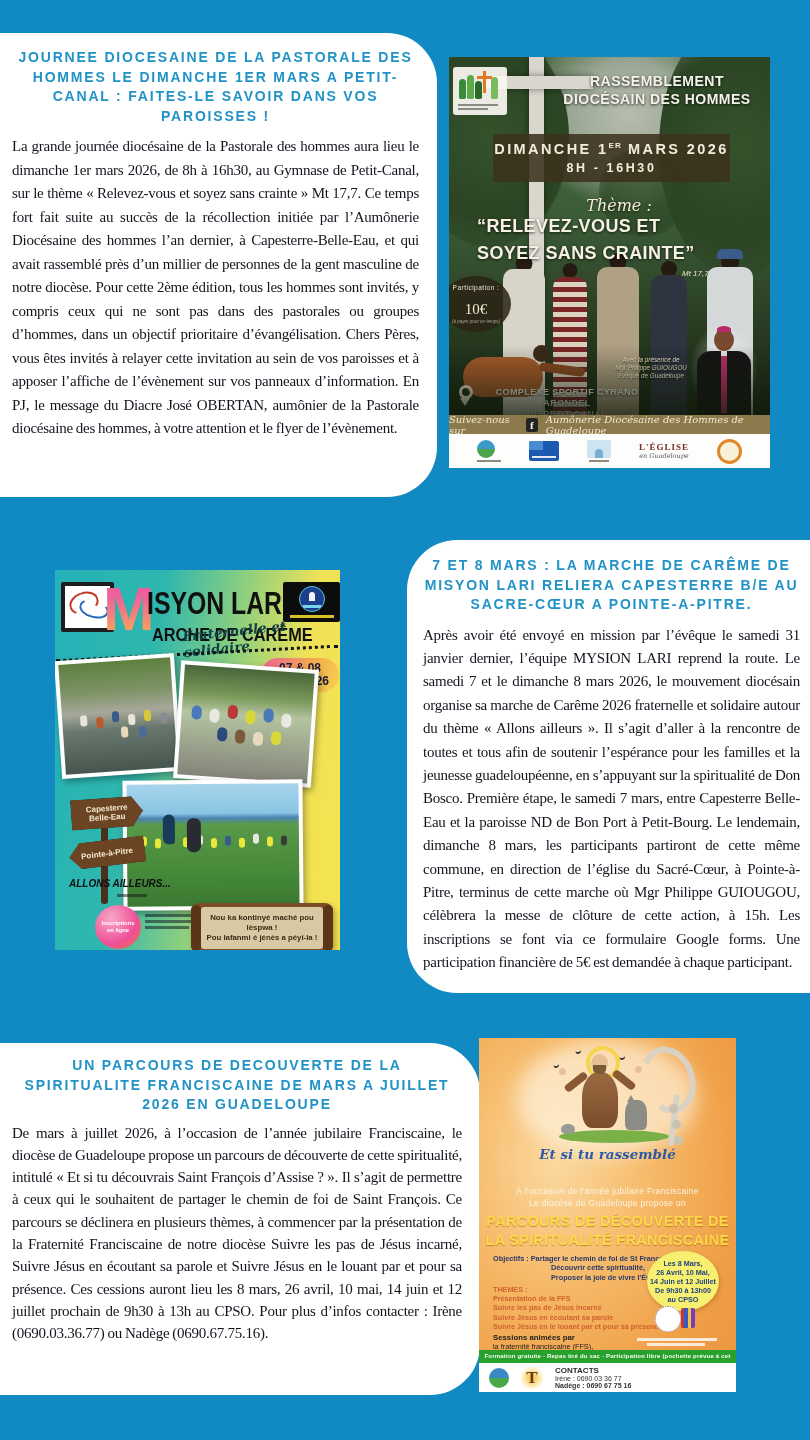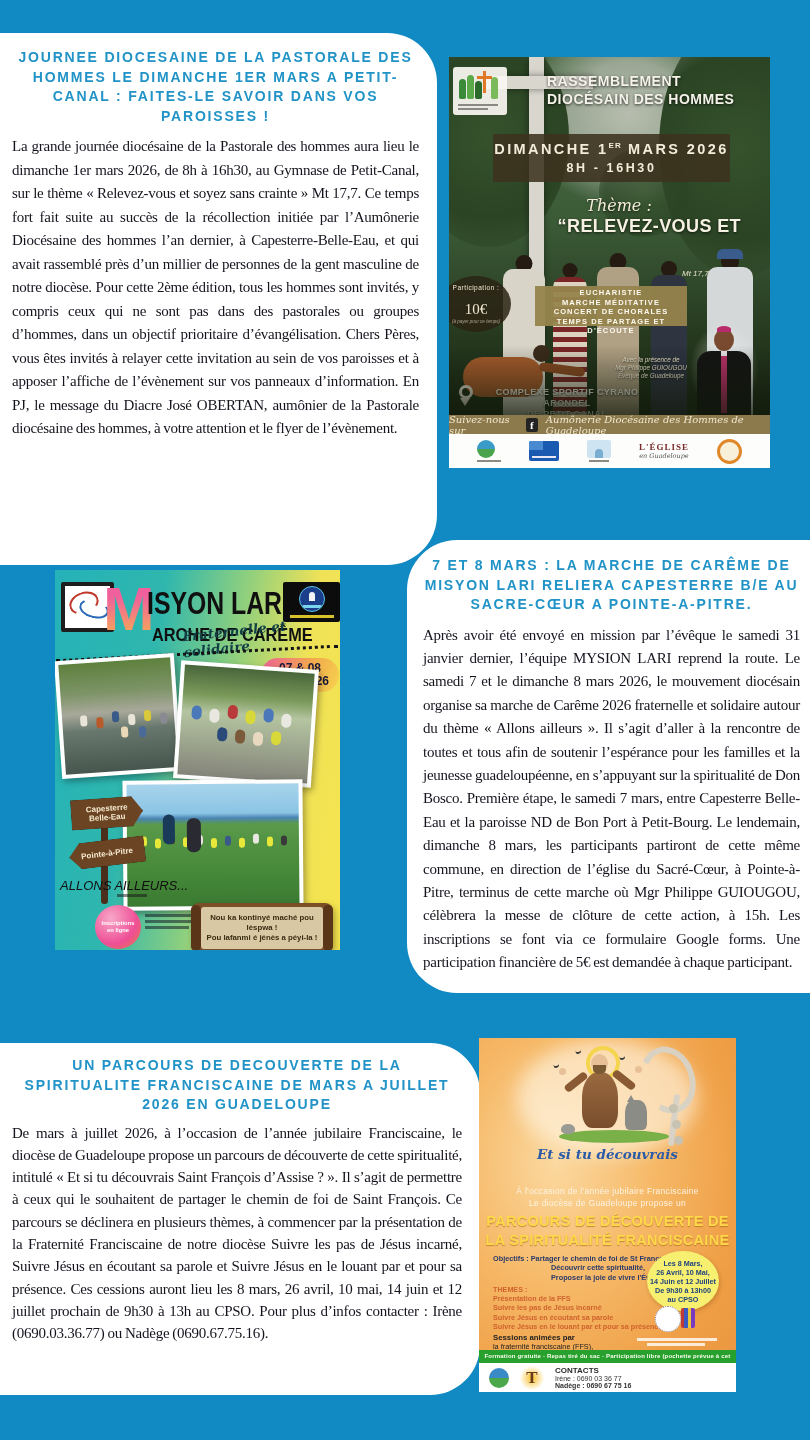--- a/index.html
+++ b/index.html
@@ -6,51 +6,51 @@
   .page{position:relative;width:810px;height:1440px;overflow:hidden;background:#1189c2;
         font-family:"Liberation Sans",sans-serif;}
   .abs{position:absolute;}
   
   .card{position:absolute;background:#ffffff;overflow:hidden;}
   .card h2{margin:0;text-align:center;color:#2193c6;font-weight:800;
            font-size:14px;line-height:19.5px;letter-spacing:1.8px;}
   .card p{margin:9px 0 0 0;font-family:"Liberation Serif",serif;color:#14141e;
           font-size:15px;line-height:23.5px;letter-spacing:-0.25px;word-spacing:-0.5px;
           text-align:justify;}
-  .card1{left:0;top:33px;width:437px;height:532px;border-radius:0 50px 50px 0;padding:15px 18px 0 12px;box-sizing:border-box;}
+  .card1{left:0;top:33px;width:437px;height:464px;border-radius:0 50px 50px 0;padding:15px 18px 0 12px;box-sizing:border-box;}
   .card2{left:407px;top:540px;width:403px;height:453px;border-radius:50px 0 0 50px;padding:16px 10px 0 16px;box-sizing:border-box;}
   .card2 p{line-height:23.4px;}
   .card3{left:0;top:1043px;width:480px;height:352px;border-radius:0 50px 50px 0;padding:13px 18px 0 12px;box-sizing:border-box;}
   .card3 p{line-height:22.3px;margin-top:7px;}
   
   .p1{left:449px;top:57px;width:321px;height:411px;background:#223a1c;}
   .p1-photo{position:absolute;left:0;top:0;width:321px;height:358px;overflow:hidden;
     background:
       radial-gradient(ellipse 150px 130px at 56% 16%, #b7bdae 0%, #9aa794 40%, rgba(70,100,60,0) 72%),
       linear-gradient(180deg,#4c6a44 0%,#3c5c38 45%,#26391f 78%,#1b2a15 100%);}
   .p1-photo::after{content:"";position:absolute;left:0;bottom:0;width:100%;height:70px;
       background:linear-gradient(180deg,rgba(20,30,12,0) 0%,rgba(16,24,10,.75) 100%);}
   .treeblob{position:absolute;border-radius:50%;background:radial-gradient(circle,#35522c 0%,#2b4424 60%,rgba(43,68,36,0) 100%);}
   .crossv{position:absolute;left:80px;top:0;width:15px;height:285px;background:#d9d6ce;box-shadow:0 0 7px rgba(0,0,0,.45);}
   .crossh{position:absolute;left:34px;top:19px;width:110px;height:13px;background:#d9d6ce;box-shadow:0 0 7px rgba(0,0,0,.45);}
   .p1-logo{position:absolute;left:4px;top:10px;width:54px;height:48px;background:rgba(250,248,242,.93);border-radius:3px;}
   .p1-logo .pill{position:absolute;bottom:16px;border-radius:4px 4px 2px 2px;}
   .p1-logo .bar{position:absolute;left:5px;height:2px;background:#8a8a84;}
   .p1-logo .ocrossv{position:absolute;left:30px;top:4px;width:3px;height:22px;background:#e07826;}
   .p1-logo .ocrossh{position:absolute;left:24px;top:9px;width:15px;height:3px;background:#e07826;}
-  .p1-title{position:absolute;left:98px;top:16px;width:220px;text-align:left;color:#f5f2ea;
+  .p1-title{position:absolute;left:98px;top:16px;width:220px;text-align:center;color:#f5f2ea;
      font-weight:800;font-size:14px;line-height:17.5px;letter-spacing:.5px;text-shadow:0 1px 3px rgba(0,0,0,.75);}
   .p1-datebox{position:absolute;left:44px;top:77px;width:237px;height:48px;background:rgba(60,50,31,.88);
      color:#f2ecd9;text-align:center;padding-top:7px;box-sizing:border-box;}
   .p1-datebox .d1{font-weight:800;font-size:14.5px;letter-spacing:2.4px;}
   .p1-datebox .d1 sup{font-size:8px;letter-spacing:1px;}
   .p1-datebox .d2{font-weight:800;font-size:12.5px;letter-spacing:2.6px;margin-top:4px;}
   .p1-themeL{position:absolute;left:60px;top:139px;width:220px;text-align:center;color:#f3ecd6;
      font-family:"DejaVu Serif",serif;font-style:italic;font-size:16px;text-shadow:0 1px 2px rgba(0,0,0,.6);}
-  .p1-th{position:absolute;left:28px;width:264px;text-align:right;color:#f6f1e2;font-weight:800;
+  .p1-th{position:absolute;left:28px;width:264px;text-align:left;color:#f6f1e2;font-weight:800;
      font-size:18px;letter-spacing:.4px;text-shadow:0 1px 3px rgba(0,0,0,.7);}
   .p1-verse{position:absolute;left:233px;top:212px;color:#e8e0c8;font-style:italic;font-size:8px;}
   .p1-circle{position:absolute;left:-8px;top:219px;width:70px;height:56px;border-radius:50%;
      background:rgba(42,35,20,.85);color:#efe7cf;text-align:center;padding-top:8px;box-sizing:border-box;}
   .p1-circle .pl{font-size:6.5px;letter-spacing:.5px;}
   .p1-circle .pr{font-family:"Liberation Serif",serif;font-size:15px;margin-top:10px;}
   .p1-circle .pn{font-size:4.5px;opacity:.6;font-style:italic;margin-top:1px;}
   .p1-gold{position:absolute;left:86px;top:229px;width:152px;height:40px;background:rgba(150,132,76,.95);
      color:#fdfaf0;text-align:center;font-weight:800;font-size:7.5px;line-height:9.6px;letter-spacing:1.1px;
      padding-top:2px;box-sizing:border-box;}
@@ -129,21 +129,21 @@
   .crowd{position:absolute;width:7px;height:11px;border-radius:3px;}
   .p2-signpost{position:absolute;left:16px;top:222px;width:80px;height:114px;}
   .p2-signpost .pole{position:absolute;left:30px;top:8px;width:7px;height:104px;background:#4a2f1c;border-radius:3px;}
   .sign{position:absolute;background:#6b4423;color:#f5ead0;font-weight:800;font-size:8px;line-height:9px;
      text-align:center;display:flex;flex-direction:column;justify-content:center;
      box-shadow:0 0 0 2px #20130a;}
   .sign1{left:0;top:6px;width:72px;height:30px;transform:rotate(-4deg);
      clip-path:polygon(0 0,85% 0,100% 50%,85% 100%,0 100%);}
   .sign2{left:-2px;top:48px;width:76px;height:26px;transform:rotate(-7deg);
      clip-path:polygon(15% 0,100% 0,100% 100%,15% 100%,0 50%);}
-  .p2-allons{position:absolute;left:5px;top:308px;font-style:italic;font-weight:400;font-size:13px;color:#101010;}
+  .p2-allons{position:absolute;left:14px;top:308px;font-style:italic;font-weight:700;font-size:10px;color:#101010;}
   .p2-allonsbar{position:absolute;left:62px;top:324px;width:30px;height:2.5px;background:rgba(20,20,20,.5);}
   .p2-scroll{position:absolute;left:136px;top:333px;width:142px;height:50px;background:#7a4e26;border-radius:8px;
      box-shadow:2px 3px 6px rgba(0,0,0,.3);}
   .p2-scroll .roll{position:absolute;top:2px;width:10px;height:46px;background:#5a3518;border-radius:5px;}
   .p2-scroll .paper{position:absolute;left:10px;top:4px;right:10px;bottom:4px;background:#d8c8a4;border-radius:3px;
      display:flex;flex-direction:column;align-items:center;justify-content:center;
      color:#3a2c12;font-weight:700;font-size:7.8px;line-height:10px;text-align:center;}
   .p2-pink{position:absolute;left:40px;top:335px;width:46px;height:44px;border-radius:50%;
      background:radial-gradient(circle at 35% 30%,#f8a8c8 0%,#ee4f96 60%,#e87a3a 100%);
      color:#fff;font-weight:700;font-size:5.8px;line-height:7px;text-align:center;
@@ -262,31 +262,26 @@
       <div class="p1-title">
         <div>RASSEMBLEMENT</div>
         <div>DIOCÉSAIN DES HOMMES</div>
       </div>
       <div class="p1-datebox">
         <div class="d1"><span>DIMANCHE 1</span><sup>ER</sup><span> MARS 2026</span></div>
         <div class="d2">8H - 16H30</div>
       </div>
       <div class="p1-themeL">Thème :</div>
       <div class="p1-th" style="top:159px;">“RELEVEZ-VOUS ET</div>
+      <div class="p1-th" style="top:186px;">SOYEZ SANS CRAINTE”</div>
       <div class="p1-verse">Mt 17,7</div>
       <div class="p1-circle">
         <div class="pl">Participation :</div>
         <div class="pr">10€</div>
         <div class="pn">(à payer pour ce temps)</div>
-      </div>
-      <div class="p1-gold">
-        <div>EUCHARISTIE</div>
-        <div>MARCHE MÉDITATIVE</div>
-        <div>CONCERT DE CHORALES</div>
-        <div>TEMPS DE PARTAGE ET D'ÉCOUTE</div>
       </div>
       <div class="p1-bishop">
         <div class="glow"></div>
           <div class="bbody"></div>
           <div class="sash"></div>
         <div class="collar"></div>
           <div class="bhead"></div>
           <div class="bcap"></div>
       </div>
       <div class="p1-presence">
@@ -434,21 +429,21 @@
       <div class="p3-rabbit"></div>
     </div>
     <div>
       <div class="p3-hook"></div>
         <div class="p3-tail"></div>
       <div class="p3-knot" style="left:190px;top:66px;"></div>
       <div class="p3-knot" style="left:193px;top:82px;"></div>
       <div class="p3-knot" style="left:195px;top:98px;"></div>
     </div>
 
-    <div class="p3-intro">Et si tu découvrais</div>
+    <div class="p3-intro">Et si tu rassemblé</div>
     <div class="p3-sub" style="top:148px;">À l'occasion de l'année jubilaire Franciscaine</div>
     <div class="p3-sub" style="top:160px;">Le diocèse de Guadeloupe propose un</div>
     <div class="p3-main" style="top:175px;">PARCOURS DE DÉCOUVERTE DE</div>
     <div class="p3-main" style="top:194px;">LA SPIRITUALITÉ FRANCISCAINE</div>
 
     <div class="p3-obj">
       <div>Objectifs : Partager le chemin de foi de St François,</div>
       <div class="ind">Découvrir cette spiritualité,</div>
       <div class="ind">Proposer la joie de vivre l'Évangile.</div>
     </div>

